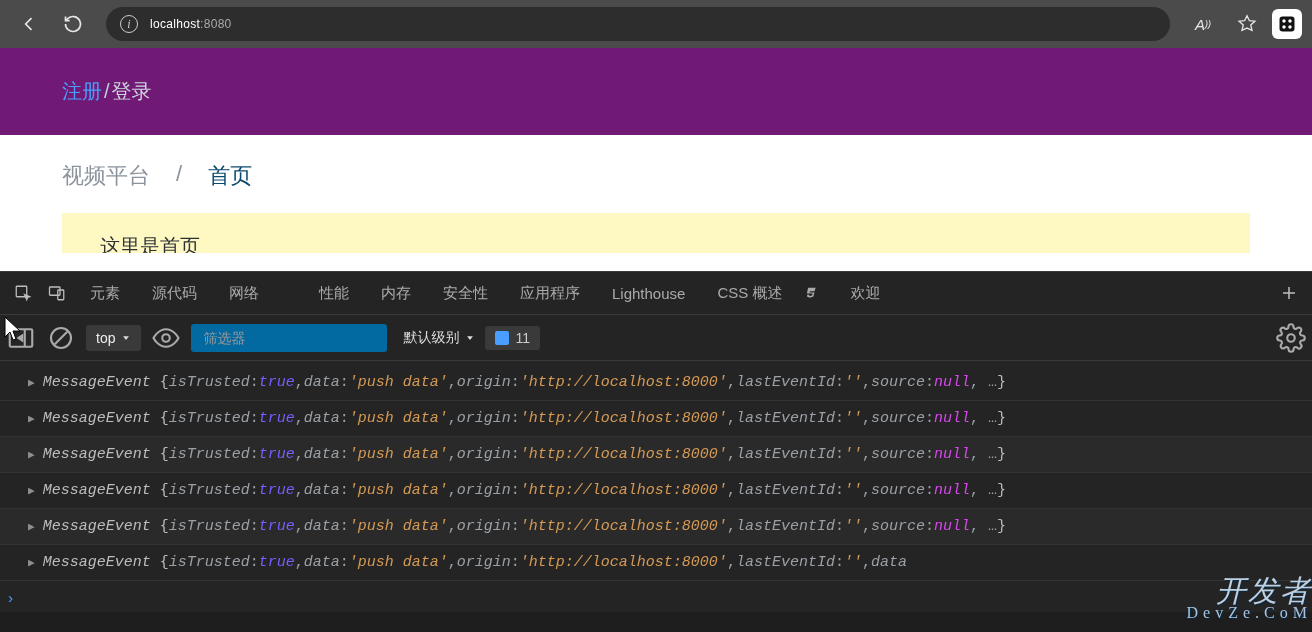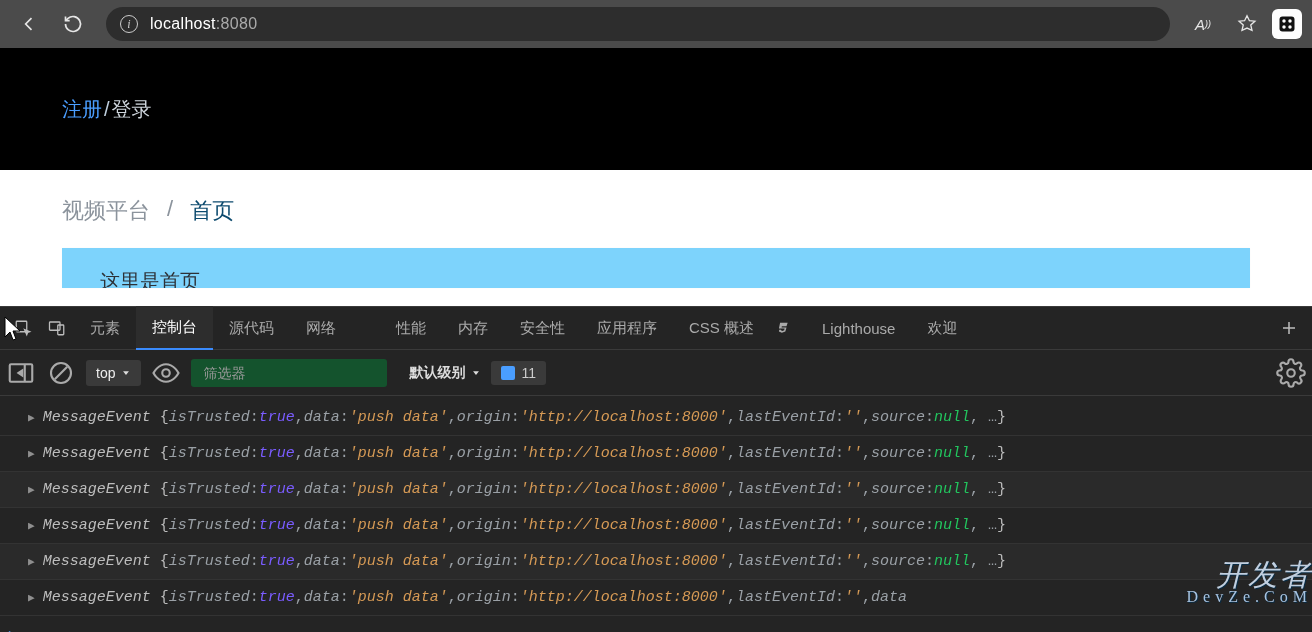--- a/index.html
+++ b/index.html
@@ -4,73 +4,73 @@
 <style>
   * { margin:0; padding:0; box-sizing:border-box; }
   body { width:1312px; height:632px; background:#1e1e1e; font-family:"Segoe UI",Arial,sans-serif; overflow:hidden; color:#ccc; font-size:14px; }
 
   
   .browser-bar { height:48px; background:#4b4b4b; display:flex; align-items:center; padding:0 10px; gap:6px; }
   .bb-icon { width:38px; height:38px; display:flex; align-items:center; justify-content:center; cursor:pointer; color:#e6e6e6; }
   .bb-icon svg { width:20px; height:20px; }
   .addr-wrap { flex:1; height:34px; background:#2d2d2d; border-radius:17px; display:flex; align-items:center; padding:0 14px; gap:12px; margin:0 8px; }
   .addr-wrap .info-icon { width:18px; height:18px; border:1.5px solid #ccc; border-radius:50%; display:flex; align-items:center; justify-content:center; font-size:12px; font-style:italic; font-family:serif; color:#ccc; }
-  .addr-text { font-size:16px; color:#fff; letter-spacing:.3px; }
+  .addr-text { font-size:12px; color:#fff; letter-spacing:.3px; }
   .addr-text .port { color:#aaa; }
   .bb-right { display:flex; align-items:center; gap:6px; margin-left:auto; }
   .ext-btn { width:30px; height:30px; background:#fdfdfd; border-radius:6px; display:flex; align-items:center; justify-content:center; color:#111; font-size:16px; cursor:pointer; }
 
   
-  .page-hdr { height:122px; background:#000000; display:flex; align-items:center; padding:0 62px; }
+  .page-hdr { height:87px; background:#701a75; display:flex; align-items:center; padding:0 62px; }
   .hdr-link { font-size:20px; cursor:pointer; }
   .hdr-register { color:#4a9eff; }
   .hdr-sep { color:#bfcfde; font-size:20px; margin:0 2px; }
   .hdr-login { color:#cfd6dd;font-family:Liberation Serif, serif; }
 
   
   .page-body { background:#fff; height:136px; padding:26px 62px 0; }
-  .breadcrumb { color:#8b939c; font-size:22px; display:flex; gap:17px; }
+  .breadcrumb { color:#8b939c; font-size:22px; display:flex; gap:26px; }
   .breadcrumb .bc-current { color:#0c4a6e; }
-  .card { background:#7dd3fc; margin-top:22px; padding:20px 38px 0; font-size:20px; color:#2d3136; box-shadow:0 0 2px rgba(0,0,0,.03); height:40px; overflow:hidden; }
+  .card { background:#fef9c3; margin-top:22px; padding:20px 38px 0; font-size:20px; color:#2d3136; box-shadow:0 0 2px rgba(0,0,0,.03); height:40px; overflow:hidden; }
 
   
   .devtools { height:341px; background:#242424; display:flex; flex-direction:column; font-size:14px; }
   .dt-tabs { height:44px; border-top:1px solid #3a3a3a; border-bottom:1px solid #3a3a3a; display:flex; align-items:center; padding:0 6px; }
   .dt-icon { width:34px; height:34px; display:flex; align-items:center; justify-content:center; cursor:pointer; color:#bdbdbd; }
   .dt-icon svg { width:18px; height:18px; }
   .dt-tab { height:44px; padding:0 16px; display:flex; align-items:center; color:#aaa; cursor:pointer; font-size:15px; }
   .dt-tab.active { color:#fff; border-bottom:2px solid #3a8bfd; background:#2d2d2d; }
   .dt-gap { width:28px; }
   .dt-plus { margin-left:auto; }
   .css-ov { display:flex; align-items:center; gap:4px; }
 
   .dt-controls { height:46px; display:flex; align-items:center; padding:0 6px; gap:10px; border-bottom:1px solid #3a3a3a; }
   .dt-ctrl-icon { width:30px; height:30px; display:flex; align-items:center; justify-content:center; cursor:pointer; color:#aaa; }
   .ctx-sel { background:#3a3a3a; padding:5px 10px; border-radius:3px; color:#eee; display:flex; align-items:center; gap:6px; cursor:pointer; }
-  .filter-input { background:#14532d; border:none; color:#ddd; padding:6px 12px; border-radius:3px; width:196px; font-size:14px; outline:none; }
+  .filter-input { background:#0369a1; border:none; color:#ddd; padding:6px 12px; border-radius:3px; width:196px; font-size:14px; outline:none; }
   .filter-input::placeholder { color:#999; }
-  .level-sel { color:#ddd; display:flex; align-items:center; gap:6px; cursor:pointer; margin-left:12px;font-weight:bold; }
+  .level-sel { color:#ddd; display:flex; align-items:center; gap:6px; cursor:pointer; margin-left:6px; }
   .issues { background:#3a3a3a; padding:4px 10px; border-radius:3px; display:flex; align-items:center; gap:6px; cursor:pointer; }
   .issues .blue-sq { width:14px; height:14px; background:#4a9eff; border-radius:2px; }
   .dt-settings { margin-left:auto; }
 
   .console { flex:1; overflow:hidden; font-family:Consolas,"Courier New",monospace; font-size:15px; padding-top:4px; font-style:italic; position:relative; }
   .log { height:36px; display:flex; align-items:center; padding:0 16px 0 28px; border-bottom:1px solid #333; white-space:nowrap; color:#bdbdbd; }
   .log.alt { background:#2a2a2a; }
   .disc { color:#8f8f8f; margin-right:8px; font-style:normal; font-size:11px; }
   .cls { color:#bdbdbd; }
   .brace { color:#bdbdbd; font-style:normal; }
   .key { color:#9aa0a6;font-family:Liberation Mono, monospace; }
   .bool { color:#7a5cff; }
   .str { color:#d69a55; }
-  .nul { color:#22c55e; }
+  .nul { color:#d946ef; }
   .pun { color:#9aa0a6; font-style:normal; }
   .prompt { position:absolute; bottom:4px; left:6px; color:#4a9eff; font-style:normal; }
 
-  .watermark { position:fixed; right:0; bottom:22px; font-family:Georgia,serif; font-size:30px; font-style:italic; color:#c0cfe0; text-shadow:1px 1px 0 #0a2c44; letter-spacing:2px; pointer-events:none; line-height:26px; text-align:right; }
+  .watermark { position:fixed; right:0; bottom:6px; font-family:Georgia,serif; font-size:30px; font-style:italic; color:#c0cfe0; text-shadow:1px 1px 0 #0a2c44; letter-spacing:2px; pointer-events:none; line-height:26px; text-align:right; }
   .watermark .sub { font-size:16px; letter-spacing:5px; color:#a6c2e0; font-style:normal; display:block; margin-top:-4px; }
 
   .cursor { position:fixed; top:316px; left:4px; pointer-events:none; }
 </style>
 </head>
 <body>
 
 <div class="browser-bar">
   <div class="bb-icon">
     <svg viewBox="0 0 24 24" fill="none" stroke="currentColor" stroke-width="2">
@@ -132,28 +132,28 @@
           <path d="m14 14 7 3-3 1-1 3-3-7z" fill="currentColor"></path>
         </svg>
     </div>
     <div class="dt-icon">
       <svg viewBox="0 0 24 24" fill="none" stroke="currentColor" stroke-width="1.7">
           <rect x="2" y="4" width="14" height="11" rx="1"></rect>
           <rect x="13" y="8" width="8" height="13" rx="1"></rect>
         </svg>
     </div>
     <div class="dt-tab">元素</div>
-    <div class="dt-tab active">控制台</div>
     <div class="dt-tab">源代码</div>
     <div class="dt-tab">网络</div>
     <div class="dt-gap"></div>
     <div class="dt-tab">性能</div>
     <div class="dt-tab">内存</div>
     <div class="dt-tab">安全性</div>
     <div class="dt-tab">应用程序</div>
+    <div class="dt-tab">Lighthouse</div>
     <div class="dt-tab css-ov">
       <span>CSS 概述</span>
       <svg width="14" height="14" viewBox="0 0 24 24" fill="none" stroke="currentColor" stroke-width="2">
           <path d="M7 21v-4M7 7V3m5 9h9M3 12h4m5 0a5 5 0 1 1 10 0 5 5 0 0 1-10 0z" opacity=".0"></path>
           <path d="M10 18h10l-3-3m3 3-3 3M4 4l5 5M4 4v5m0-5h5" opacity="0"></path>
           <path d="M20 16H8l3-6h10z" opacity="0"></path>
           <path d="M6 3v18M3 12h6" opacity="0"></path>
           <path d="M14 3 7 21M14 3l5 6-5 6" opacity="0"></path>
           <path d="m6 18 6-3-2-3zM17 3l-4 10 8 2z" opacity="0"></path>
           <path d="M7 4v16l6-8zM19 4l-4 8 4 8" opacity="0"></path>
@@ -167,21 +167,20 @@
           <path d="M13 3 6 14h5l-1 7 7-11h-5z" fill="currentColor" stroke="none" opacity=".0"></path>
           <path d="M8 4h10l-2 16-6-2zM10 8h5M10 12h4" opacity="0"></path>
           <path d="M7 3 5 21l7-4 7 4-2-18z" opacity="0"></path>
           <circle cx="12" cy="12" r="8" opacity="0"></circle>
         </svg>
       <svg width="14" height="14" viewBox="0 0 24 24" fill="#aaa">
           <path d="M10 3h4l-1 4h5l-2 6h-5l-1 4 8-2-2 6-10 3 2-8H3l2-6h5z" opacity="0"></path>
           <path d="M7 3h13l-2 6h-8l-.5 2H18l-2 7-6 2-5-2 .6-3h3l-.2 1 2.6 1 3-1 .7-3H5z"></path>
         </svg>
     </div>
-    <div class="dt-tab">Lighthouse</div>
     <div class="dt-tab">欢迎</div>
     <div class="dt-icon dt-plus">
       <svg viewBox="0 0 24 24" fill="none" stroke="currentColor" stroke-width="2">
           <path d="M12 4v16M4 12h16"></path>
         </svg>
     </div>
   </div>
 
   <div class="dt-controls">
     <div class="dt-ctrl-icon">

